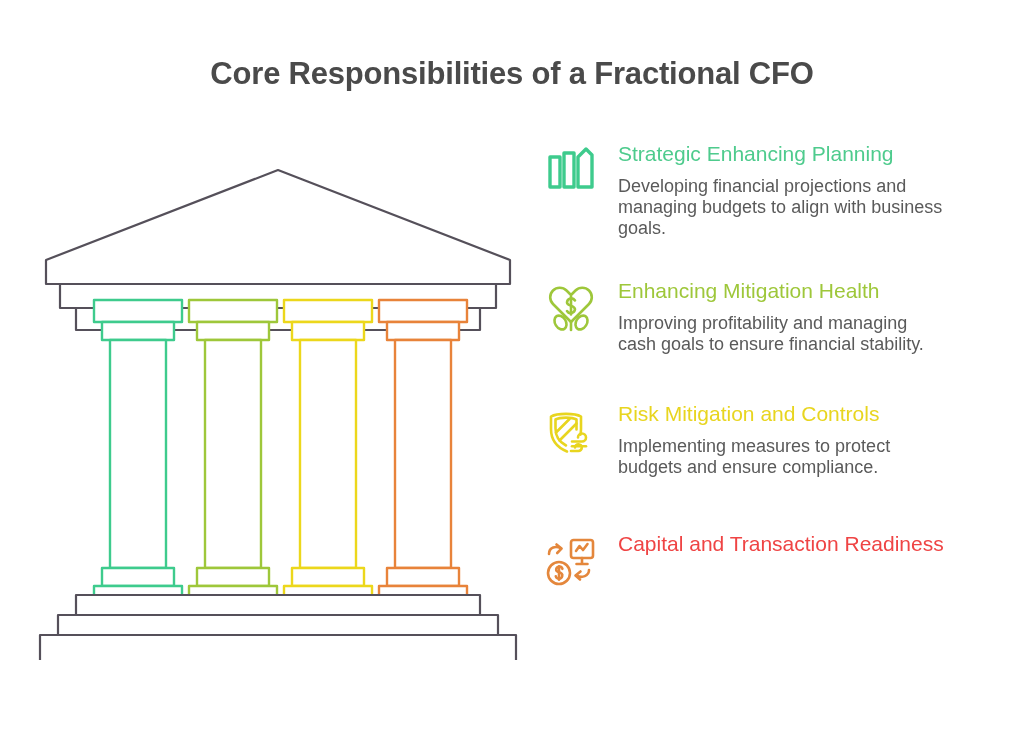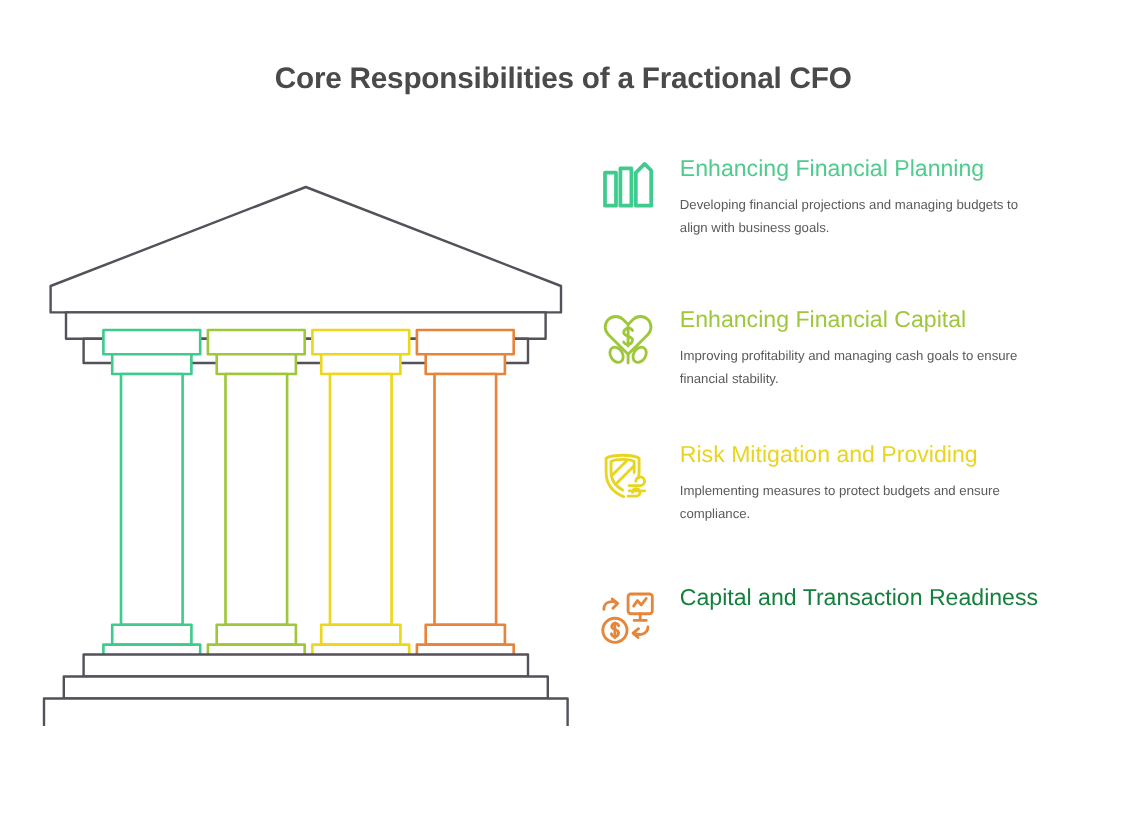--- a/index.html
+++ b/index.html
@@ -24,21 +24,21 @@
     background: #ffffff;
   }
 
   
   #page-title {
     position: absolute;
     left: 0;
     top: 56px;
     width: 1024px;
     text-align: center;
-    font-size: 27px;
+    font-size: 31px;
     font-weight: bold;
     color: #4a4a4a;
     letter-spacing: -0.2px;
   }
 
   
   #temple-illustration {
     position: absolute;
     left: 28px;
     top: 160px;
@@ -88,34 +88,34 @@
   }
 
   .item-heading {
     font-size: 21px;
     line-height: 27px;
     font-weight: normal;
     margin: 0;
     padding: 0;
   }
   .item-desc {
-    font-size: 12px;
+    font-size: 18px;
     line-height: 21px;
     color: #5a5a5a;
     margin: 0;
     padding-top: 9px;
   }
   .item-3 .item-desc {
     padding-top: 26px;
   }
 
   .c-green   { color: #4ecb8d; }
   .c-lime    { color: #9ec73a; }
   .c-yellow  { color: #e8d51f; }
-  .c-orange  { color: #15803d; }
+  .c-orange  { color: #ef4444; }
 
   
   #bottom-artifact {
     position: absolute;
     left: 55px;
     top: 712px;
     width: 140px;
     height: 10px;
     color: #fafafa;
     font-size: 7px;
@@ -185,21 +185,21 @@
       <div class="item-icon">
         <svg viewBox="0 0 52 52" xmlns="http://www.w3.org/2000/svg">
           <g fill="none" stroke="#3ecb8d" stroke-width="3.4" stroke-linejoin="round" stroke-linecap="round">
             <rect x="5" y="11" width="10" height="30"></rect>
             <rect x="19" y="7" width="10" height="34"></rect>
             <path d="M 33 11 L 41 3 L 47 9 L 47 41 L 33 41 Z"></path>
           </g>
         </svg>
       </div>
       <div class="item-body">
-        <div class="item-heading c-green">Enhancing Financial Planning</div>
+        <div class="item-heading c-green">Strategic Enhancing Planning</div>
         <div class="item-desc">Developing financial projections and managing budgets to align with business goals.</div>
       </div>
     </div>
 
     <div class="responsibility-item item-1">
       <div class="item-icon">
         <svg viewBox="0 0 52 52" xmlns="http://www.w3.org/2000/svg">
           <g fill="none" stroke="#9ec73a" stroke-width="2.6" stroke-linejoin="round" stroke-linecap="round">
 
             <path d="M 26 39 L 8 21 A 9.5 9.5 0 0 1 21.5 7.5 L 26 12 L 30.5 7.5 A 9.5 9.5 0 0 1 44 21 Z"></path>
@@ -208,21 +208,21 @@
             <path d="M 26 13.5 L 26 31.5"></path>
 
             <path d="M 26 39 L 26 47"></path>
 
             <ellipse cx="15.5" cy="39.5" rx="5.4" ry="7.4" transform="rotate(-32 15.5 39.5)"></ellipse>
             <ellipse cx="36.5" cy="39.5" rx="5.4" ry="7.4" transform="rotate(32 36.5 39.5)"></ellipse>
           </g>
         </svg>
       </div>
       <div class="item-body">
-        <div class="item-heading c-lime">Enhancing Financial Capital</div>
+        <div class="item-heading c-lime">Enhancing Mitigation Health</div>
         <div class="item-desc">Improving profitability and managing cash goals to ensure financial stability.</div>
       </div>
     </div>
 
     <div class="responsibility-item item-2">
       <div class="item-icon">
         <svg viewBox="0 0 52 52" xmlns="http://www.w3.org/2000/svg">
           <g fill="none" stroke="#e8d51f" stroke-width="2.6" stroke-linejoin="round" stroke-linecap="round">
 
             <path d="M 22 45.5 C 11 41 6 33 6 23 L 6 10.5 C 12 7 30 7 36 10.5 L 36 23 C 36 25 35.8 26.9 35.4 28.6"></path>
@@ -232,21 +232,21 @@
             <path d="M 11 26.5 L 24.5 13"></path>
             <path d="M 14.5 34.5 L 31.5 17.5"></path>
 
             <path d="M 33 31.5 A 4 4 0 1 1 37 35.5 L 27 35.5"></path>
             <path d="M 30 41.5 A 3.4 3.4 0 1 1 33.4 45 L 26 45"></path>
             <path d="M 27 40.2 L 41 40.2"></path>
           </g>
         </svg>
       </div>
       <div class="item-body">
-        <div class="item-heading c-yellow">Risk Mitigation and Providing</div>
+        <div class="item-heading c-yellow">Risk Mitigation and Controls</div>
         <div class="item-desc">Implementing measures to protect budgets and ensure compliance.</div>
       </div>
     </div>
 
     <div class="responsibility-item item-3">
       <div class="item-icon">
         <svg viewBox="0 0 52 52" xmlns="http://www.w3.org/2000/svg">
           <g fill="none" stroke="#e4873c" stroke-width="2.6" stroke-linejoin="round" stroke-linecap="round">
 
             <rect x="26" y="4" width="22" height="18" rx="2.5"></rect>

